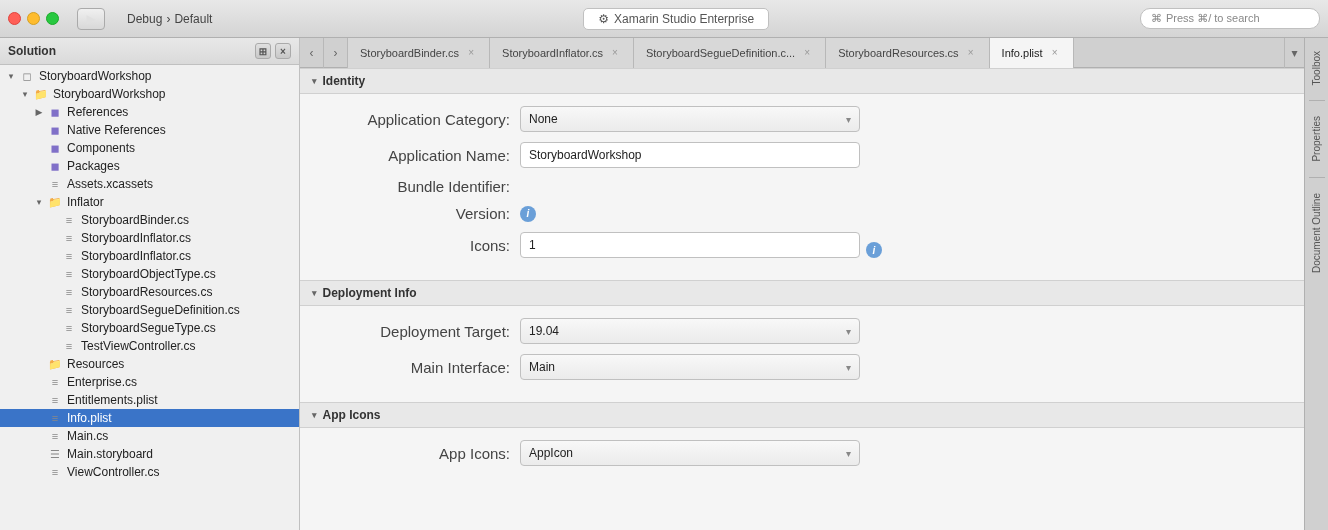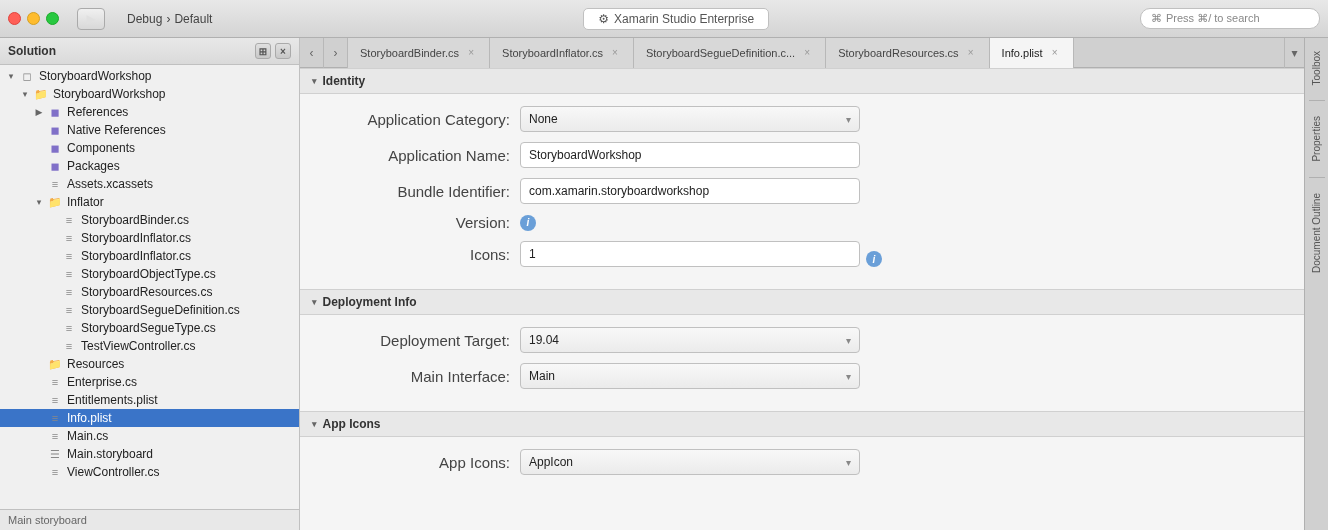--- a/index.html
+++ b/index.html
@@ -231,23 +231,20 @@
           <span class="icon" style="color:#888">☰</span>
           <span>Main.storyboard</span>
         </div>
         <div class="tree-item">
           <span class="indent" style="width:28px"></span>
           <span class="arrow"></span>
           <span class="icon" style="color:#888">≡</span>
           <span>ViewController.cs</span>
         </div>
       </div>
-    <div class="sidebar-footer">
-      <span>Main storyboard</span>
-    </div>
   </div>
 
   <div style="flex:1; display:flex; flex-direction:column; overflow:hidden;">
 
     <div class="tabbar" id="tabbar">
       <div class="tab-nav-btn">‹</div>
       <div class="tab-nav-btn">›</div>
     <div class="tab">
           <span>StoryboardBinder.cs</span>
           <span class="close-btn">×</span>
@@ -291,23 +288,20 @@
             </div>
           </div>
           <div class="form-row">
             <span class="form-label">Application Name:</span>
             <div class="form-control-wrap">
               <input class="form-input" type="text" value="StoryboardWorkshop" style="">
             </div>
           </div>
           <div class="form-row">
             <span class="form-label">Bundle Identifier:</span>
-            <div class="form-control-wrap">
-              <input class="form-input" type="text" value="com.xamarin.storyboardworkshop" style="">
-            </div>
           </div>
           <div class="form-row">
             <span class="form-label">Version:</span>
             <div class="form-control-wrap">
               <div class="info-icon">i</div>
             </div>
           </div>
           <div class="form-row">
             <span class="form-label">Icons:</span>
             <div class="form-control-wrap">

